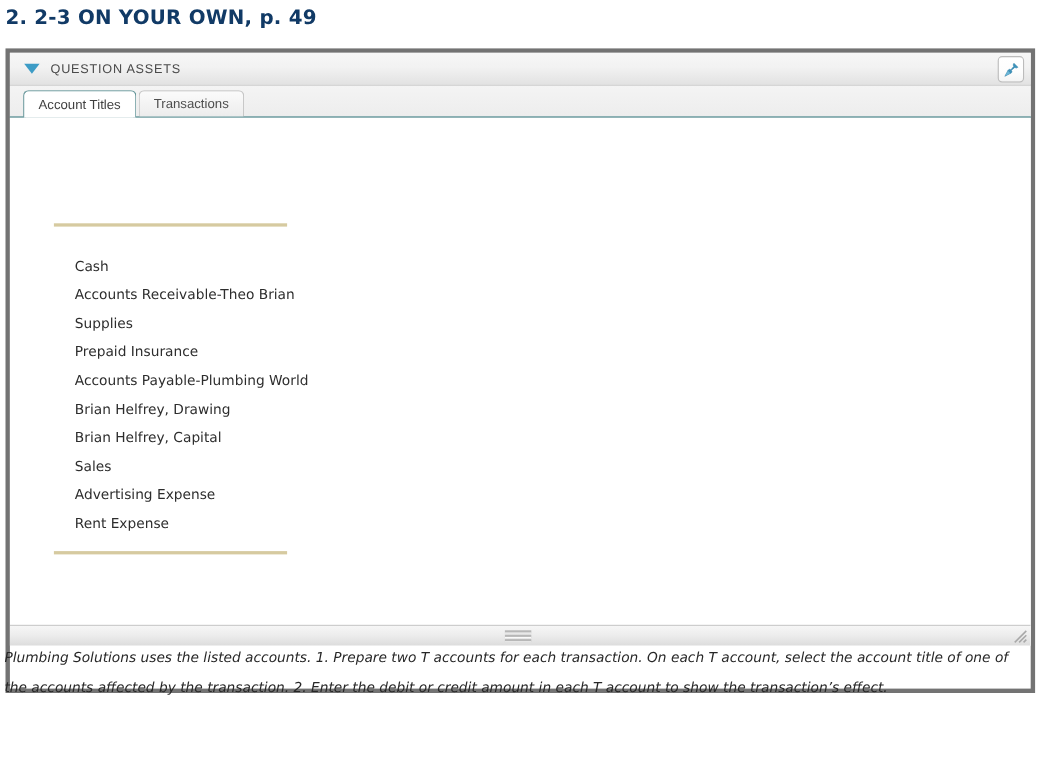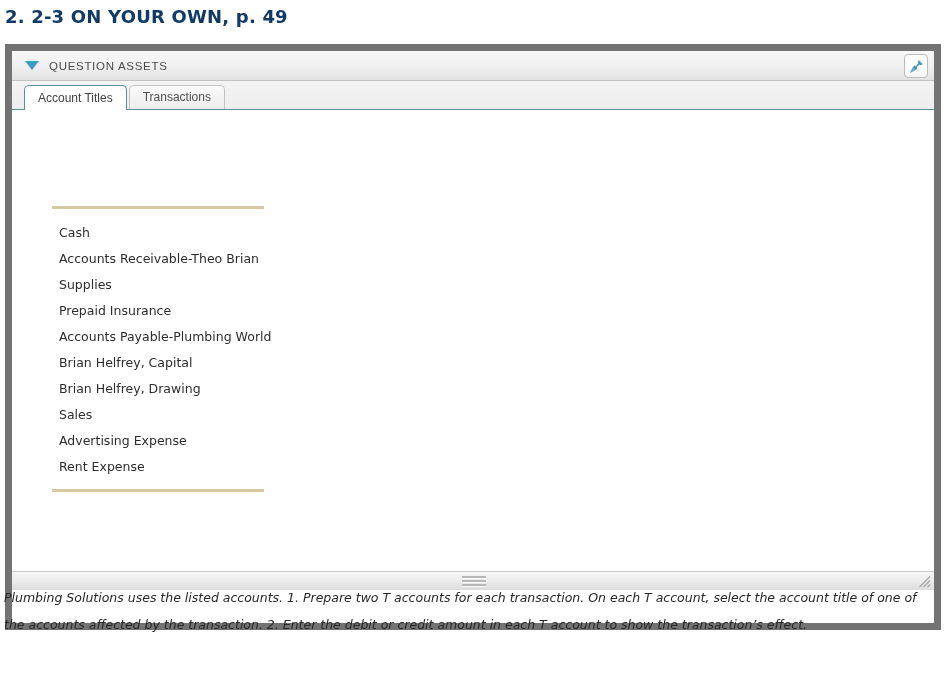--- a/index.html
+++ b/index.html
@@ -27,21 +27,21 @@
     white-space: nowrap;
   }
 
   
   .asset-panel {
     position: absolute;
     left: 5px;
     top: 44px;
     width: 936px;
     height: 586px;
-    border: 7px solid #737373;
+    border: 4px solid #737373;
     box-sizing: border-box;
     background: #ffffff;
   }
 
   .panel-header {
     position: relative;
     height: 30px;
     box-sizing: border-box;
     border-bottom: 1px solid #c2c2c2;
     background: linear-gradient(to bottom, #f7f7f7 0%, #f2f2f2 45%, #e2e2e2 100%);
@@ -150,21 +150,21 @@
     background: #d6caa0;
   }
   .rule-bottom {
     height: 3px;
     background: #d6caa0;
     margin-top: 9px;
   }
 
   .account-list {
     list-style: none;
-    margin: 0;
+    margin: 12px;
     padding: 0;
   }
   .account-list li {
     font-size: 12.5px;
     color: #2d2d2d;
     line-height: 26px;
     padding-left: 7px;
     white-space: nowrap;
     font-family: "DejaVu Sans", sans-serif;
   }
@@ -250,22 +250,22 @@
 
     <div class="account-block">
       <div class="rule-top"></div>
 
       <ul class="account-list">
         <li>Cash</li>
         <li>Accounts Receivable-Theo Brian</li>
         <li>Supplies</li>
         <li>Prepaid Insurance</li>
         <li>Accounts Payable-Plumbing World</li>
+        <li>Brian Helfrey, Drawing</li>
         <li>Brian Helfrey, Capital</li>
-        <li>Brian Helfrey, Drawing</li>
         <li>Sales</li>
         <li>Advertising Expense</li>
         <li>Rent Expense</li>
       </ul>
 
       <div class="rule-bottom"></div>
     </div>
 
     <div class="panel-footer">
       <div class="drag-handle">

